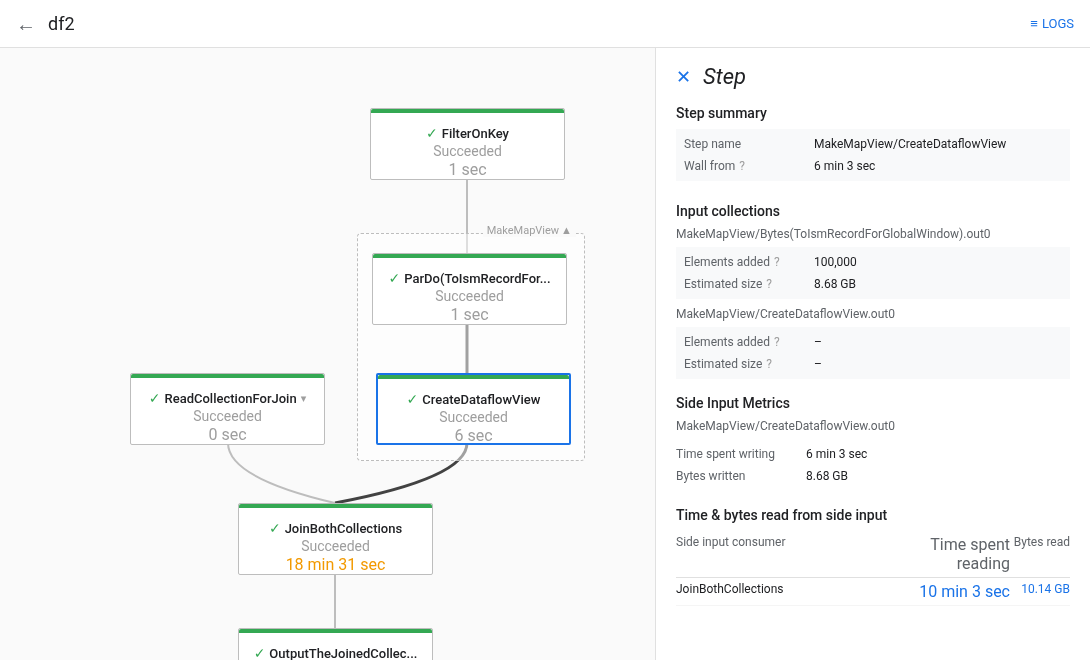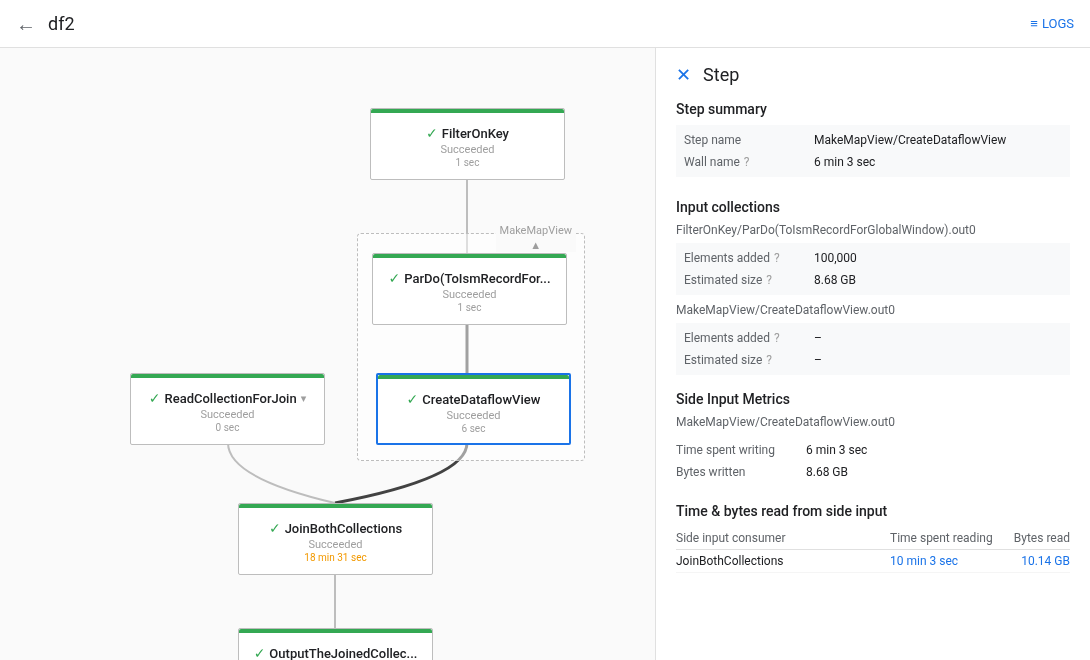--- a/index.html
+++ b/index.html
@@ -27,66 +27,66 @@
 
     
     .node {
       position: absolute; background: #fff;
       border: 1px solid #bdbdbd; border-radius: 2px;
       display: flex; flex-direction: column; align-items: center;
       padding: 8px 12px;
     }
     .node-top-bar { position: absolute; top: 0; left: 0; right: 0; height: 4px; background: #34a853; border-radius: 2px 2px 0 0; }
     .node-name { font-size: 13px; font-weight: 500; color: #202124; margin-top: 8px; display: flex; align-items: center; gap: 4px; }
-    .node-status { font-size: 11px; color: #9e9e9e; margin-top: 2px; }
-    .node-time { font-size: 10px; color: #9e9e9e; margin-top: 1px; }
+    .node-status { font-size: 14px; color: #9e9e9e; margin-top: 2px; }
+    .node-time { font-size: 16px; color: #9e9e9e; margin-top: 1px; }
     .node-time.warning { color: #f29900; }
     .check-icon { color: #34a853; font-size: 14px; }
 
     
     .node.selected { border: 2px solid #1a73e8; }
 
     
     .node-group {
       position: absolute; border: 1px dashed #bdbdbd; border-radius: 4px;
       background: rgba(255,255,255,0.5);
     }
     .node-group-label {
       position: absolute; top: -10px; right: 8px;
       font-size: 11px; color: #9e9e9e; background: #fafafa; padding: 0 4px;
-      display: flex; align-items: center; gap: 2px; flex-direction: column;
+      display: flex; align-items: center; gap: 2px;
     }
 
     
     .right-panel {
       flex: 1; border-left: 1px solid #e0e0e0;
       overflow-y: auto; padding: 16px 20px;
       background: #fff;
     }
     .panel-header {
       display: flex; align-items: center; gap: 12px;
       margin-bottom: 16px;
     }
     .panel-close { color: #5f6368; cursor: pointer; font-size: 18px; }
-    .panel-title { font-size: 18px; font-weight: 400; color: #202124; }
+    .panel-title { font-size: 22px; font-weight: 400; color: #202124; font-style: italic; }
 
     .section-title { font-size: 14px; font-weight: 500; color: #202124; margin-bottom: 8px; margin-top: 16px; }
     .section-title:first-of-type { margin-top: 0; }
 
     .info-row { display: flex; align-items: center; padding: 4px 0; }
     .info-label { font-size: 12px; color: #5f6368; width: 130px; display: flex; align-items: center; gap: 4px; }
     .info-value { font-size: 12px; color: #202124; }
 
     .collection-name { font-size: 12px; color: #5f6368; margin-bottom: 6px; margin-top: 4px; }
 
     .table-section { margin-top: 4px; }
     .table-header { display: flex; padding: 4px 0; border-bottom: 1px solid #e0e0e0; }
     .table-row-data { display: flex; padding: 4px 0; border-bottom: 1px solid #f5f5f5; }
     .col-consumer { flex: 1; font-size: 12px; color: #5f6368; }
-    .col-reading { width: 120px; font-size: 12px; color: #5f6368; text-align: left; }
+    .col-reading { width: 120px; font-size: 16px; color: #5f6368; text-align: right; }
     .col-bytes { width: 60px; font-size: 12px; color: #5f6368; text-align: right; }
 
     .data-row .col-consumer { color: #202124; }
     .data-row .col-reading { color: #1a73e8; }
     .data-row .col-bytes { color: #1a73e8; }
 
     .help-icon { color: #9e9e9e; font-size: 12px; cursor: help; }
 
     
     svg.connections { position: absolute; top: 0; left: 0; width: 655px; height: 612px; pointer-events: none; }
@@ -199,29 +199,29 @@
     </div>
 
     <div class="section-title">Step summary</div>
     <div style="background:#f8f9fa; padding: 4px 8px; margin-bottom:22px;">
       <div class="info-row">
         <span class="info-label">Step name</span>
         <span class="info-value">MakeMapView/CreateDataflowView</span>
       </div>
       <div class="info-row">
         <span class="info-label">
-          <span>Wall name</span>
+          <span>Wall from</span>
           <span class="help-icon">?</span>
         </span>
         <span class="info-value">6 min 3 sec</span>
       </div>
     </div>
 
     <div class="section-title">Input collections</div>
-    <div class="collection-name">FilterOnKey/ParDo(ToIsmRecordForGlobalWindow).out0</div>
+    <div class="collection-name">MakeMapView/Bytes(ToIsmRecordForGlobalWindow).out0</div>
     <div style="background:#f8f9fa; padding: 4px 8px; margin-bottom:8px;">
       <div class="info-row">
         <span class="info-label">
           <span>Elements added</span>
           <span class="help-icon">?</span>
         </span>
         <span class="info-value">100,000</span>
       </div>
       <div class="info-row">
         <span class="info-label">

